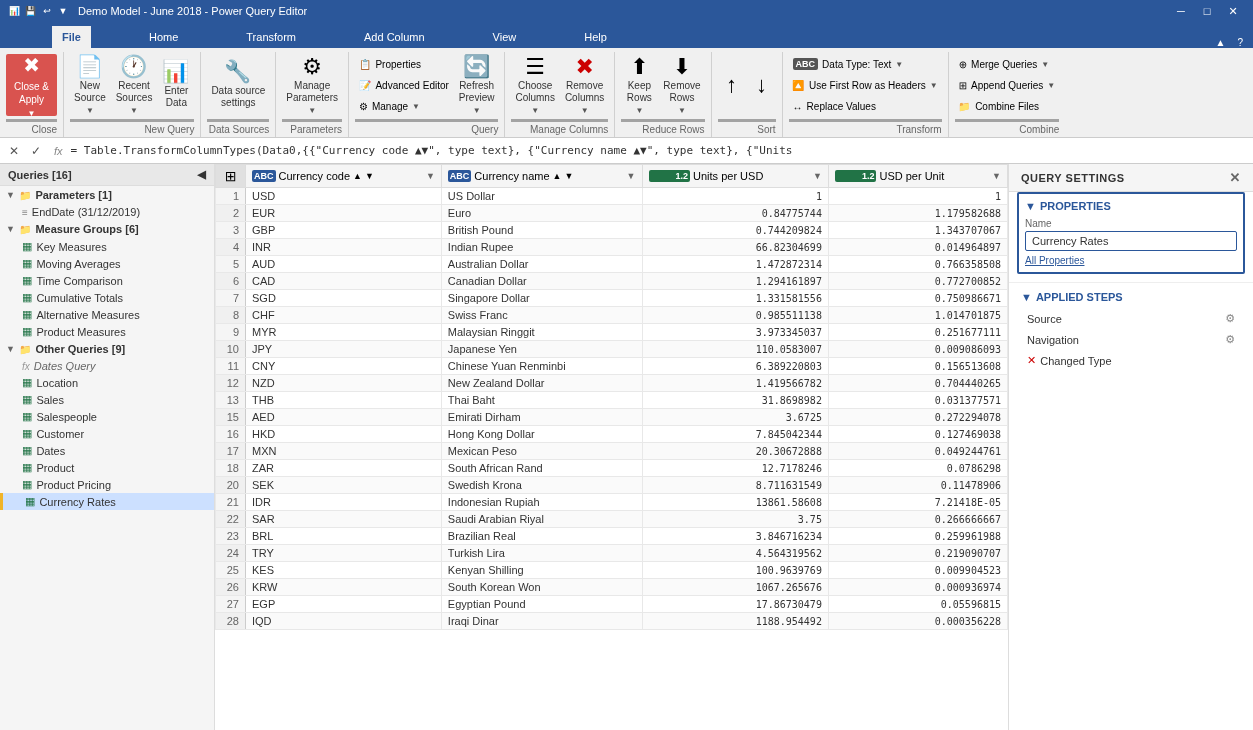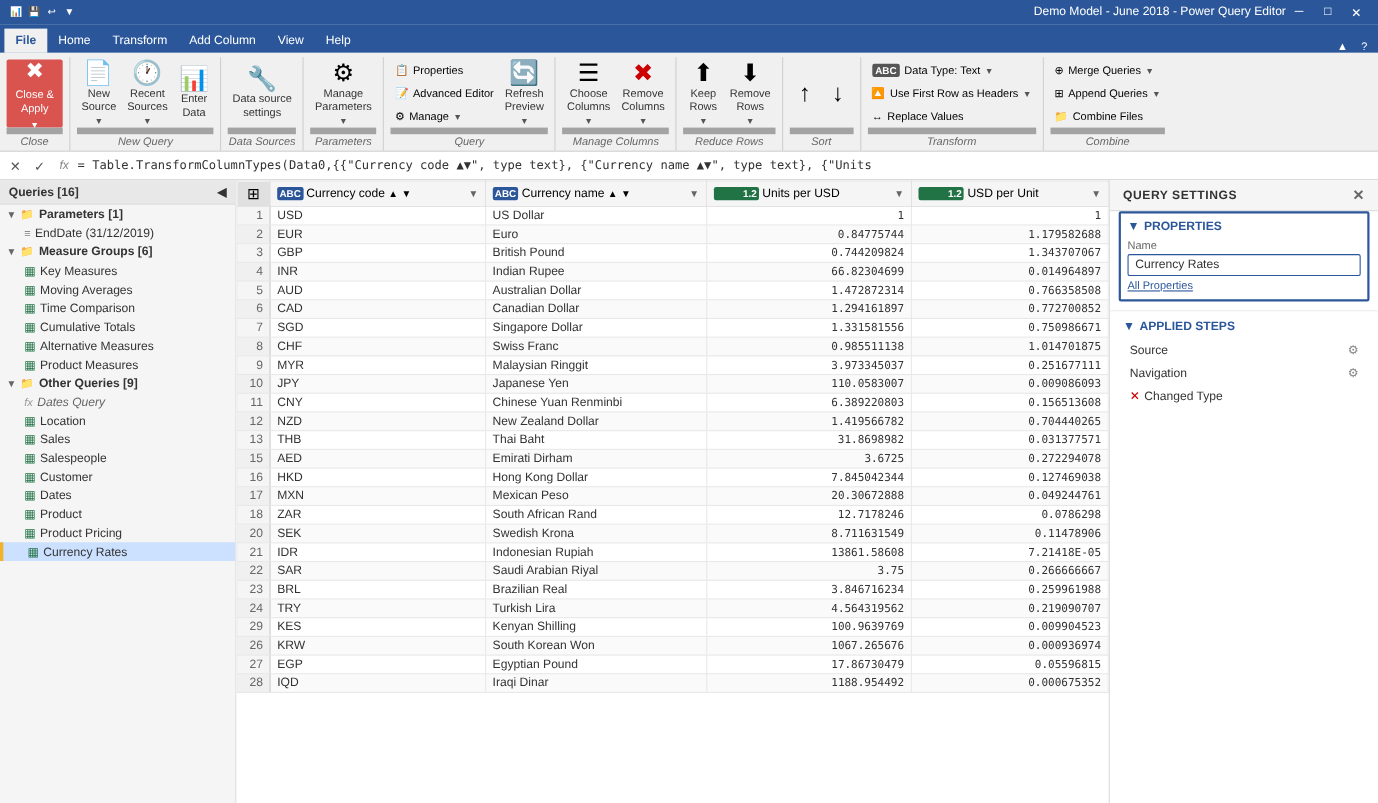--- a/index.html
+++ b/index.html
@@ -10,40 +10,41 @@
       background: #2b579a;
       color: white;
       height: 22px;
       display: flex;
       align-items: center;
       padding: 0 8px;
       font-size: 11px;
     }
     .title-bar-icons { display: flex; gap: 2px; margin-right: 8px; }
     .title-bar-icon { width: 14px; height: 14px; font-size: 9px; display: flex; align-items: center; justify-content: center; }
-    .title-bar-title { flex: 1; text-align: right; font-size: 11px; }
+    .title-bar-title { flex: 1; text-align: left; font-size: 11px; }
     .title-bar-controls { display: flex; gap: 2px; }
     .title-bar-btn { width: 24px; height: 16px; display: flex; align-items: center; justify-content: center; font-size: 11px; color: white; cursor: pointer; }
 
     
     .ribbon-tabs {
       background: #2b579a;
       display: flex;
       align-items: flex-end;
       padding: 0 4px;
       height: 26px;
     }
     .ribbon-tab {
       padding: 3px 10px;
       color: white;
       font-size: 11px;
       cursor: pointer;
       height: 22px;
       display: flex;
       align-items: center;
+      margin-left: 48px;
     }
     .ribbon-tab.active {
       background: #f0f0f0;
       color: #2b579a;
       font-weight: 600;
     }
 
     
     .ribbon {
       background: #f0f0f0;
@@ -58,26 +59,25 @@
       align-items: flex-start;
       padding: 0 6px;
       border-right: 1px solid #d0d0d0;
       min-width: fit-content;
     }
     .ribbon-group:last-child { border-right: none; }
     .ribbon-group-content { display: flex; gap: 2px; flex: 1; align-items: flex-start; padding-top: 2px; }
     .ribbon-group-label {
       font-size: 10px;
       color: #666;
-      text-align: center;
+      text-align: right;
       width: 100%;
       padding: 2px 0;
-      border-top: 6px solid #a3a3a3;
+      border-top: 3px solid #a3a3a3;
       margin-top: auto;
-      font-style: italic;
     }
     .ribbon-btn {
       display: flex;
       flex-direction: column;
       align-items: center;
       padding: 2px 4px;
       cursor: pointer;
       min-width: 36px;
       height: 62px;
       border-radius: 2px;
@@ -821,21 +821,21 @@
     <td class="num-cell">0.259961988</td>
   </tr>
           <tr>
     <td class="row-num">24</td>
     <td class="text-cell">TRY</td>
     <td class="text-cell">Turkish Lira</td>
     <td class="num-cell">4.564319562</td>
     <td class="num-cell">0.219090707</td>
   </tr>
           <tr>
-    <td class="row-num">29</td>
+    <td class="row-num">25</td>
     <td class="text-cell">KES</td>
     <td class="text-cell">Kenyan Shilling</td>
     <td class="num-cell">100.9639769</td>
     <td class="num-cell">0.009904523</td>
   </tr>
           <tr>
     <td class="row-num">26</td>
     <td class="text-cell">KRW</td>
     <td class="text-cell">South Korean Won</td>
     <td class="num-cell">1067.265676</td>
@@ -846,21 +846,21 @@
     <td class="text-cell">EGP</td>
     <td class="text-cell">Egyptian Pound</td>
     <td class="num-cell">17.86730479</td>
     <td class="num-cell">0.05596815</td>
   </tr>
           <tr>
     <td class="row-num">28</td>
     <td class="text-cell">IQD</td>
     <td class="text-cell">Iraqi Dinar</td>
     <td class="num-cell">1188.954492</td>
-    <td class="num-cell">0.000675352</td>
+    <td class="num-cell">0.000356228</td>
   </tr>
         </tbody>
     </table>
   </div>
 
   <div class="settings-panel">
     <div class="settings-header">
       <span>QUERY SETTINGS</span>
       <span class="settings-close">✕</span>
     </div>

